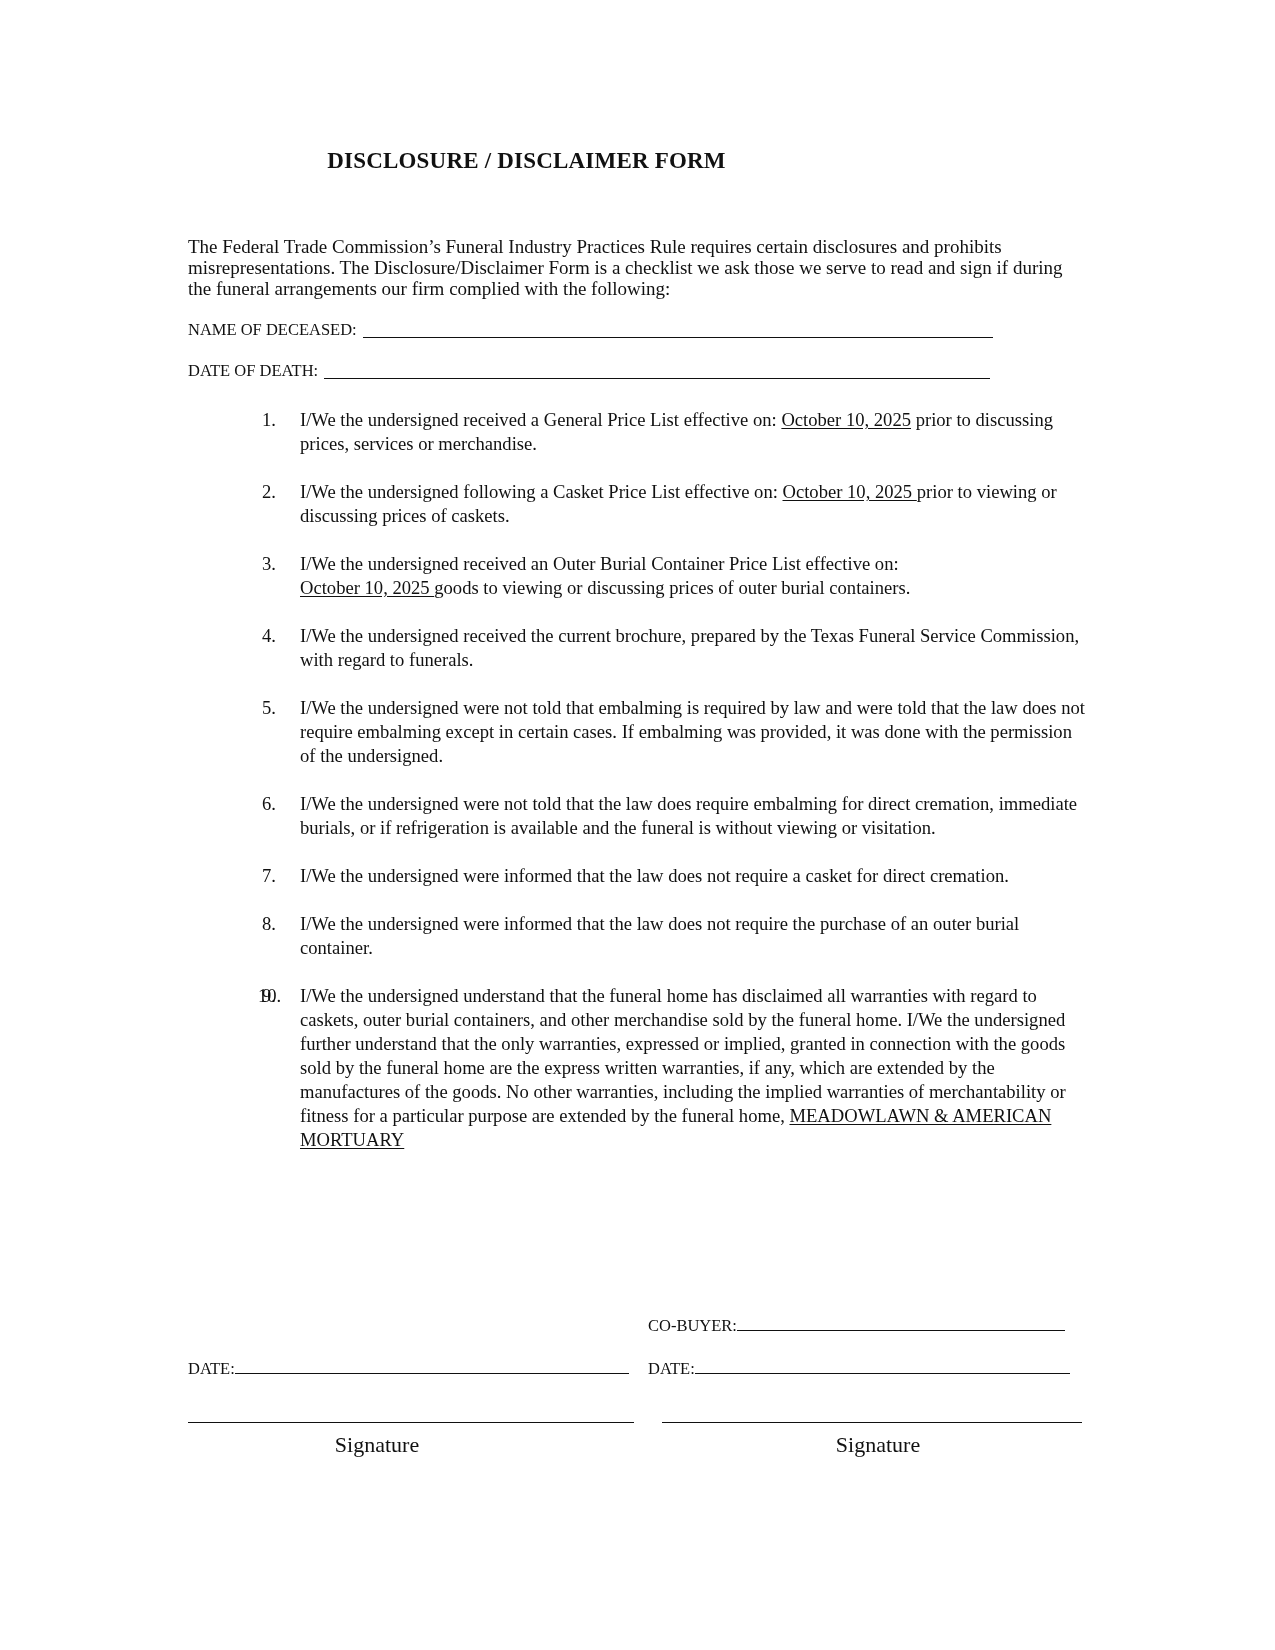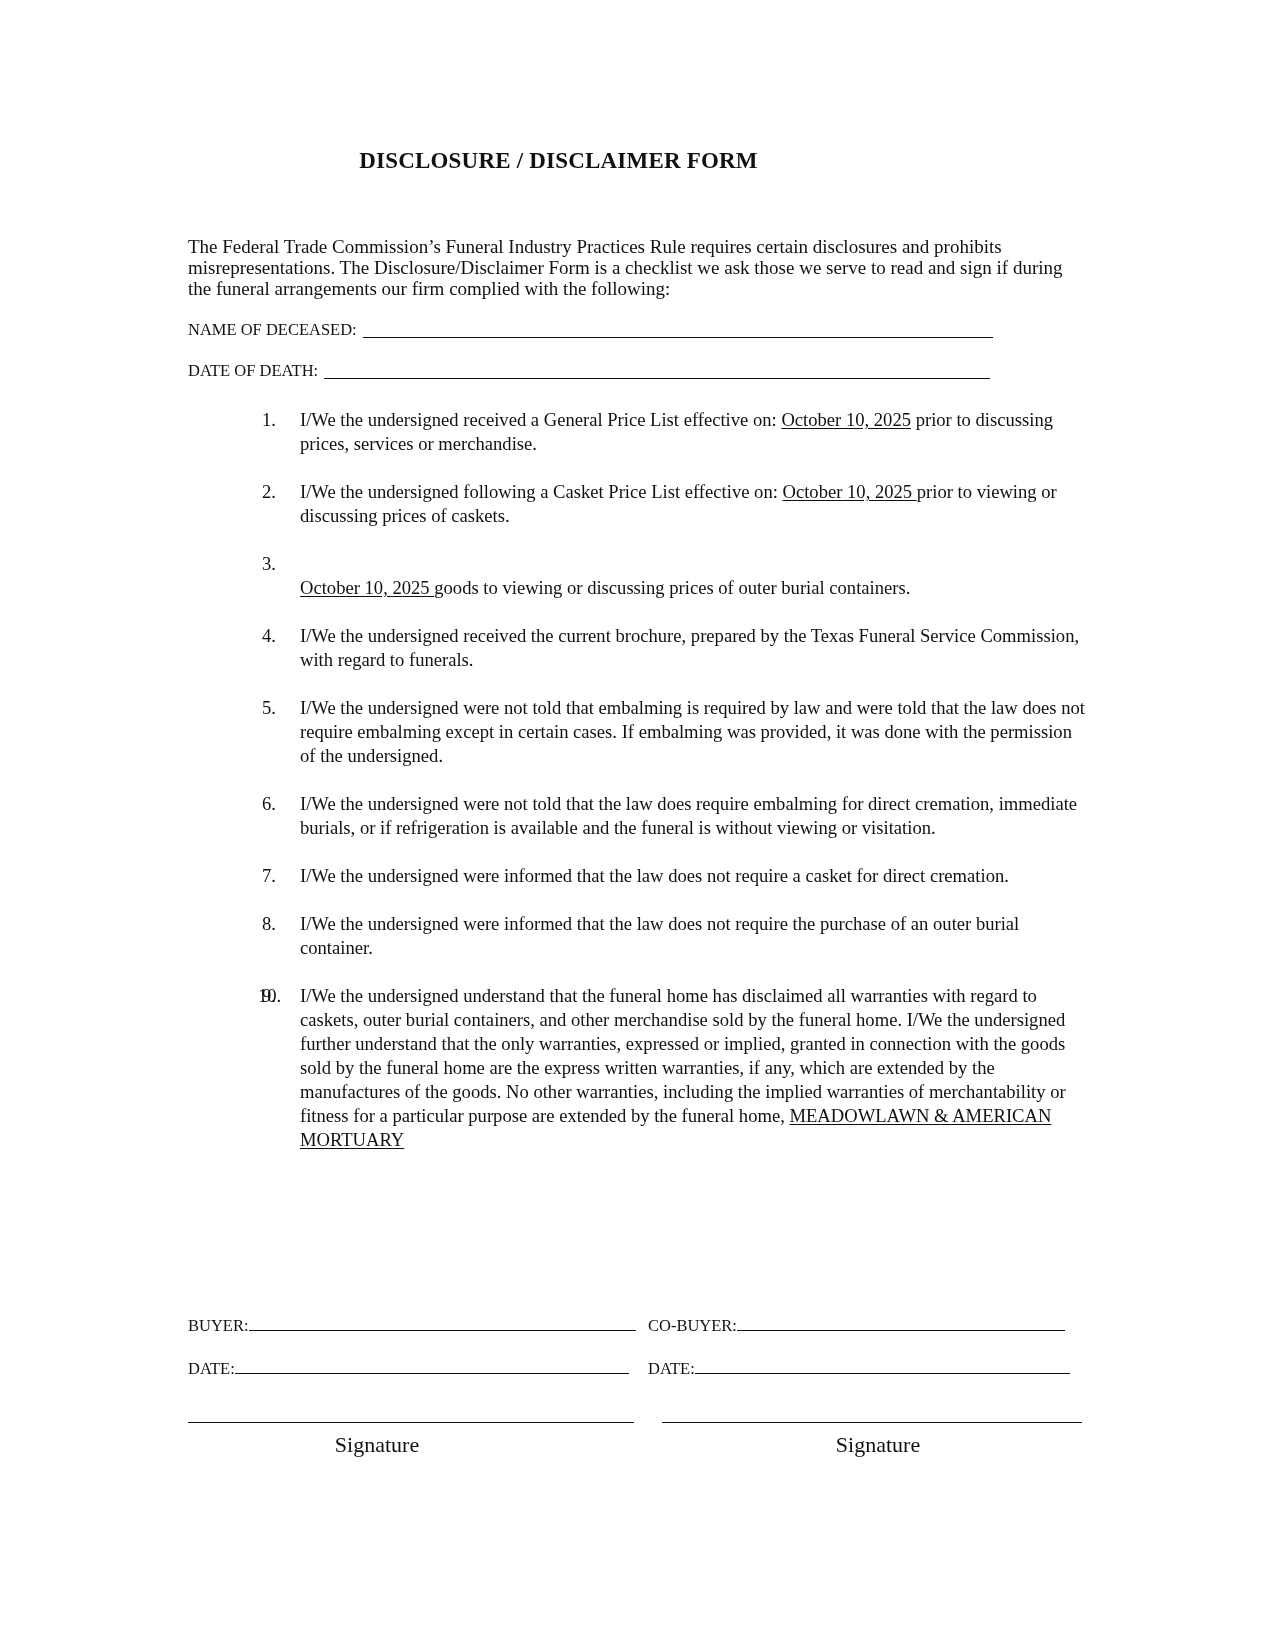--- a/index.html
+++ b/index.html
@@ -1,20 +1,20 @@
 <!DOCTYPE html>
 <html><head>
 <meta charset="utf-8">
 <style>
   html, body { margin: 0; padding: 0; background: #ffffff; }
   body { width: 1275px; height: 1650px; position: relative; overflow: hidden;
          font-family: "Liberation Serif", "DejaVu Serif", serif; color: #111; }
   .page { position: absolute; left: 0; top: 0; width: 1275px; height: 1650px; }
   .title { position: absolute; top: 148px; left: 0; width: 1053px; text-align: center;
-           font-weight: bold; font-size: 23px; letter-spacing: 0.2px; padding-left: 32px; }
+           font-weight: bold; font-size: 23px; letter-spacing: 0.2px; }
   .intro { position: absolute; top: 236px; left: 188px; width: 900px; font-size: 19px; line-height: 21px; }
   .field-line { position: absolute; left: 188px; font-size: 16.5px; display: flex; align-items: baseline; white-space: nowrap; }
   .field-line .blank { display: inline-block; border-bottom: 1px solid #111; height: 1px; margin-left: 6px; transform: translateY(3px); }
   .list { position: absolute; top: 408px; left: 258px; width: 832px; margin: 0; padding: 0; list-style: none; font-size: 18.6px; line-height: 24px; }
   .list li { position: relative; padding-left: 42px; margin-bottom: 24px; }
   .list li .num { position: absolute; left: 4px; top: 0; width: 30px; text-align: left; }
   .list li.two-digit .num { left: 0; }
   .u { text-decoration: underline; text-underline-offset: 2px; }
   .sig-row { position: absolute; left: 188px; font-size: 16.5px; white-space: nowrap; }
   .sig-row .lbl { display: inline-block; }
@@ -36,33 +36,30 @@
   </div>
 
   <div class="field-line" style="top:361px;">
     <span>DATE OF DEATH:</span>
     <span class="blank" style="width:666px;"></span>
   </div>
 
   <ol class="list">
     <li><span class="num">1.</span><span>I/We the undersigned received a General Price List effective on: </span><span class="u">October 10, 2025</span><span> prior to discussing prices, services or merchandise.</span></li>
     <li><span class="num">2.</span><span>I/We the undersigned following a Casket Price List effective on: </span><span class="u" style="white-space:pre;">October 10, 2025 </span><span>prior to viewing or discussing prices of caskets.</span></li>
-    <li><span class="num">3.</span><br><span class="u" style="white-space:pre;">October 10, 2025 </span><span>goods to viewing or discussing prices of outer burial containers.</span></li>
+    <li><span class="num">3.</span><span>I/We the undersigned received an Outer Burial Container Price List effective on: </span><br><span class="u" style="white-space:pre;">October 10, 2025 </span><span>goods to viewing or discussing prices of outer burial containers.</span></li>
     <li><span class="num">4.</span><span>I/We the undersigned received the current brochure, prepared by the Texas Funeral Service Commission, with regard to funerals.</span></li>
     <li><span class="num">5.</span><span>I/We the undersigned were not told that embalming is required by law and were told that the law does not require embalming except in certain cases.  If embalming was provided, it was done with the permission of the undersigned.</span></li>
     <li><span class="num">6.</span><span>I/We the undersigned were not told that the law does require embalming for direct cremation, immediate burials, or if refrigeration is available and the funeral is without viewing or visitation.</span></li>
     <li><span class="num">7.</span><span>I/We the undersigned were informed that the law does not require a casket for direct cremation.</span></li>
     <li><span class="num">8.</span><span>I/We the undersigned were informed that the law does not require the purchase of an outer burial container.</span></li>
     <li><span class="num">9.</span></li>
     <li class="two-digit"><span class="num">10.</span><span>I/We the undersigned understand that the funeral home has disclaimed all warranties with regard to caskets, outer burial containers, and other merchandise sold by the funeral home. I/We the undersigned further understand that the only warranties, expressed or implied, granted in connection with the goods sold by the funeral home are the express written warranties, if any, which are extended by the manufactures of the goods.  No other warranties, including the implied warranties of merchantability or fitness for a particular purpose are extended by the funeral home, </span><span class="u">MEADOWLAWN &amp; AMERICAN MORTUARY</span></li>
   </ol>
 
-  <div class="sig-row" style="top:1316px;">
-    <span class="lbl">BUYER:</span><span class="blank" style="width:387px;"></span>
-  </div>
   <div class="sig-row" style="top:1316px; left:648px;">
     <span class="lbl">CO-BUYER:</span><span class="blank" style="width:328px;"></span>
   </div>
 
   <div class="sig-row" style="top:1359px;">
     <span class="lbl">DATE:</span><span class="blank" style="width:394px;"></span>
   </div>
   <div class="sig-row" style="top:1359px; left:648px;">
     <span class="lbl">DATE:</span><span class="blank" style="width:375px;"></span>
   </div>

